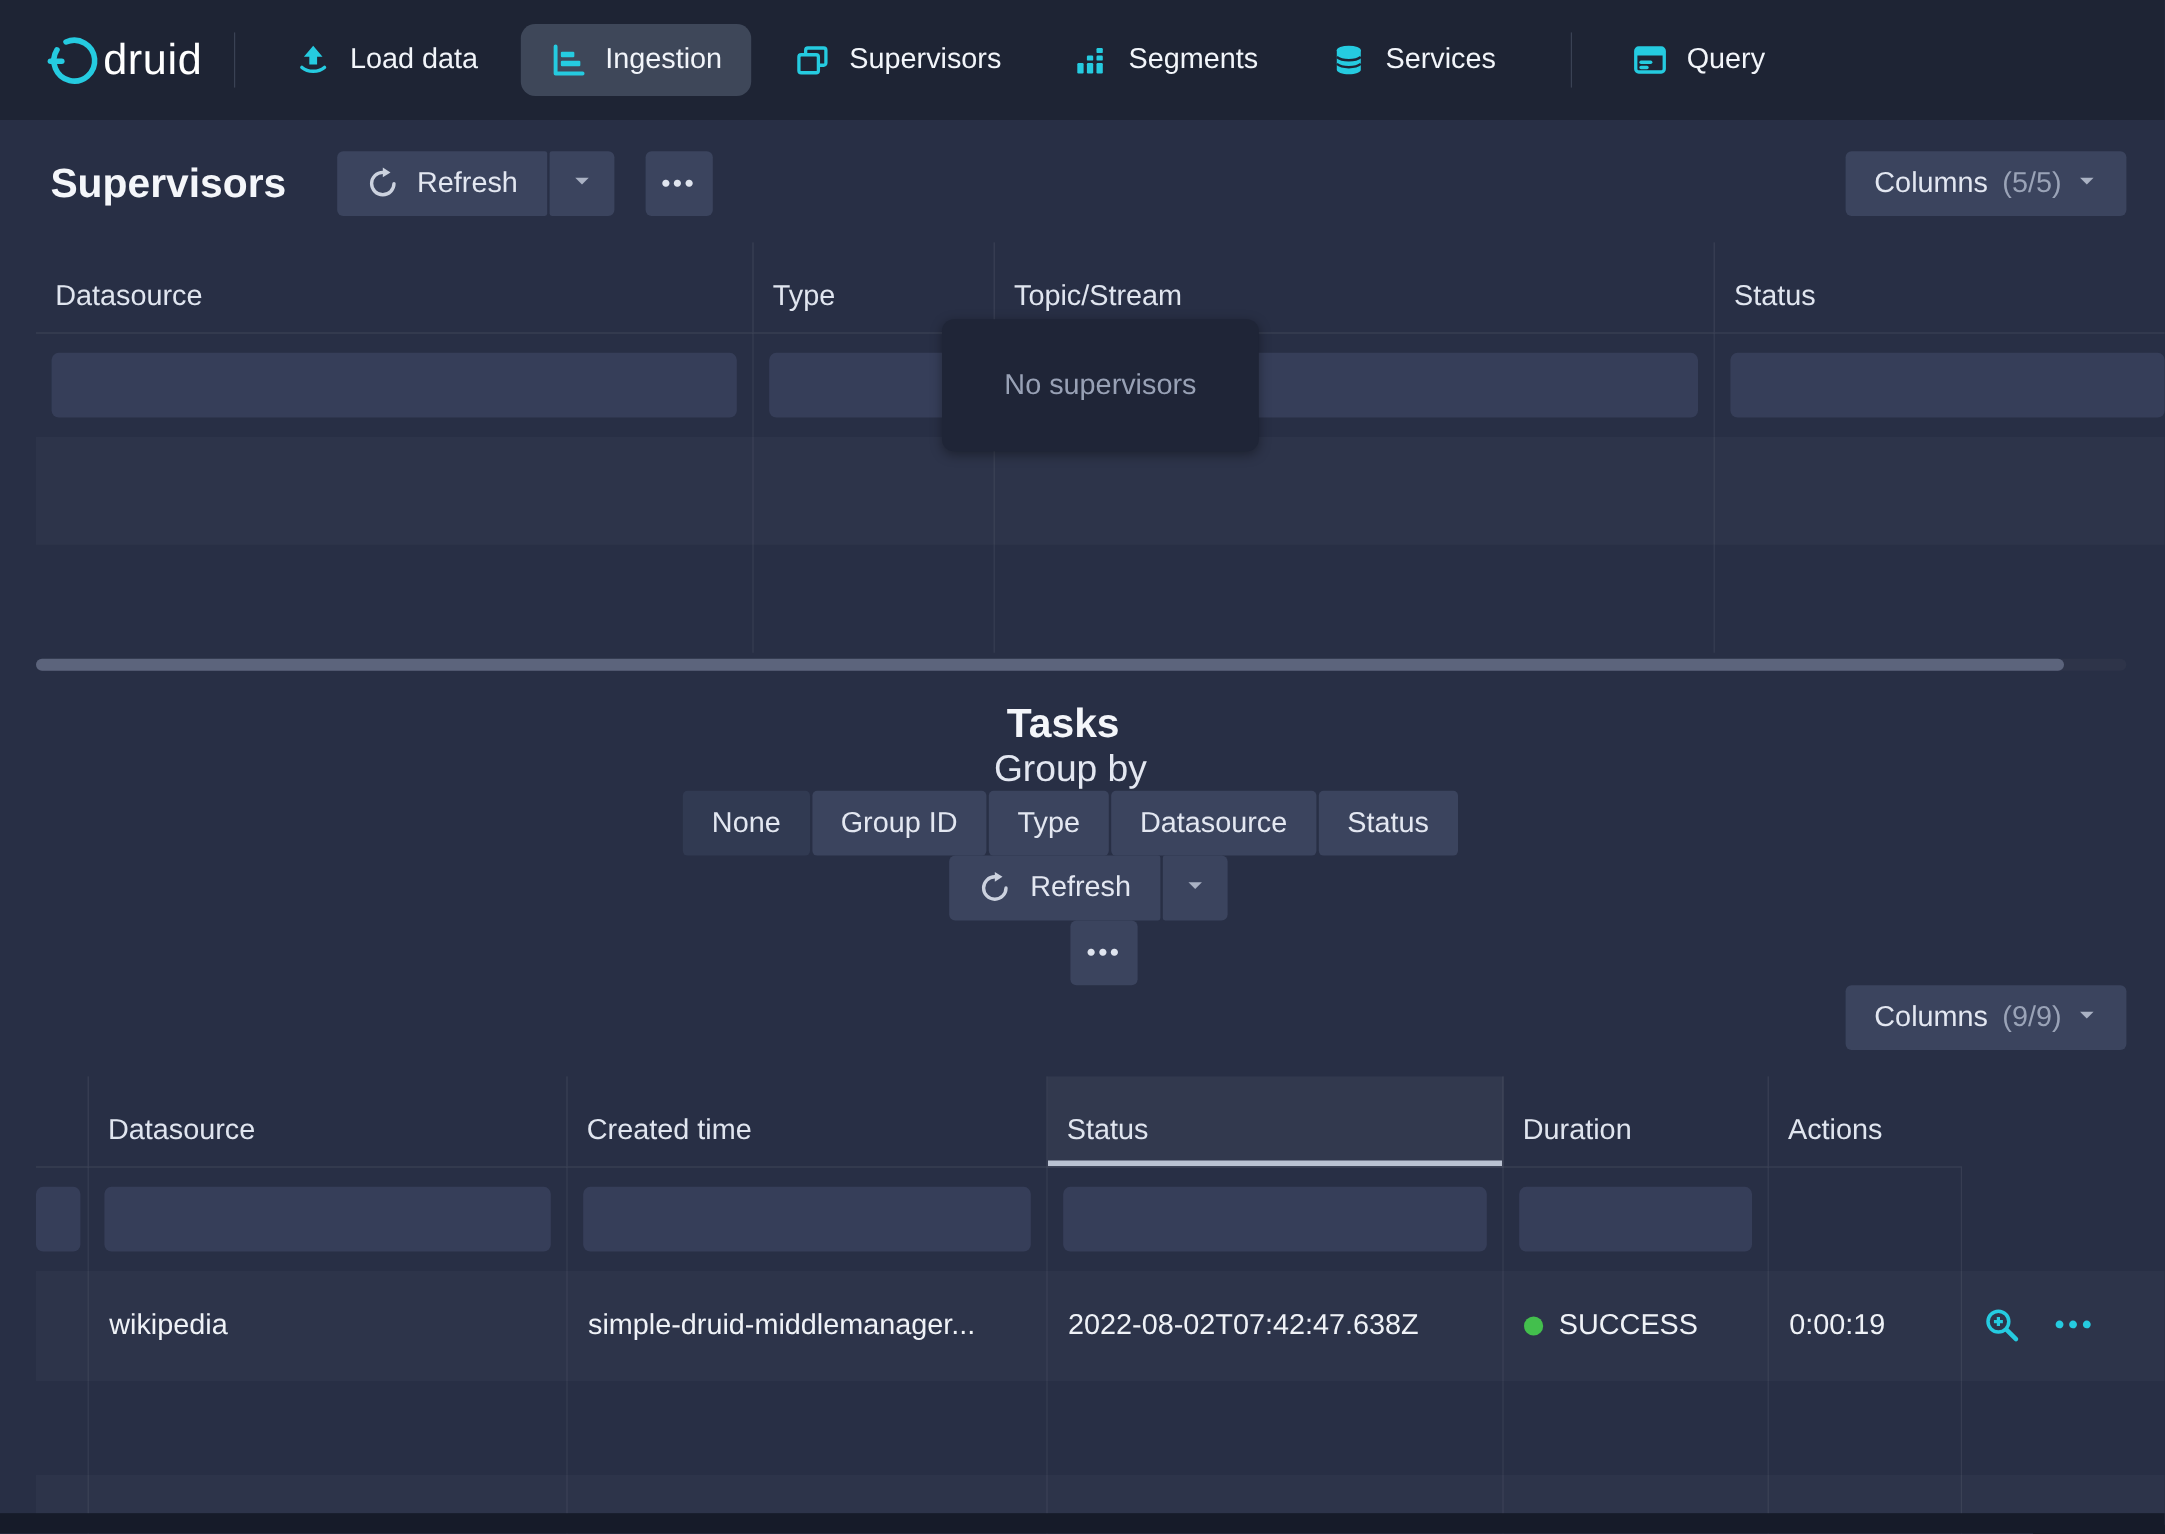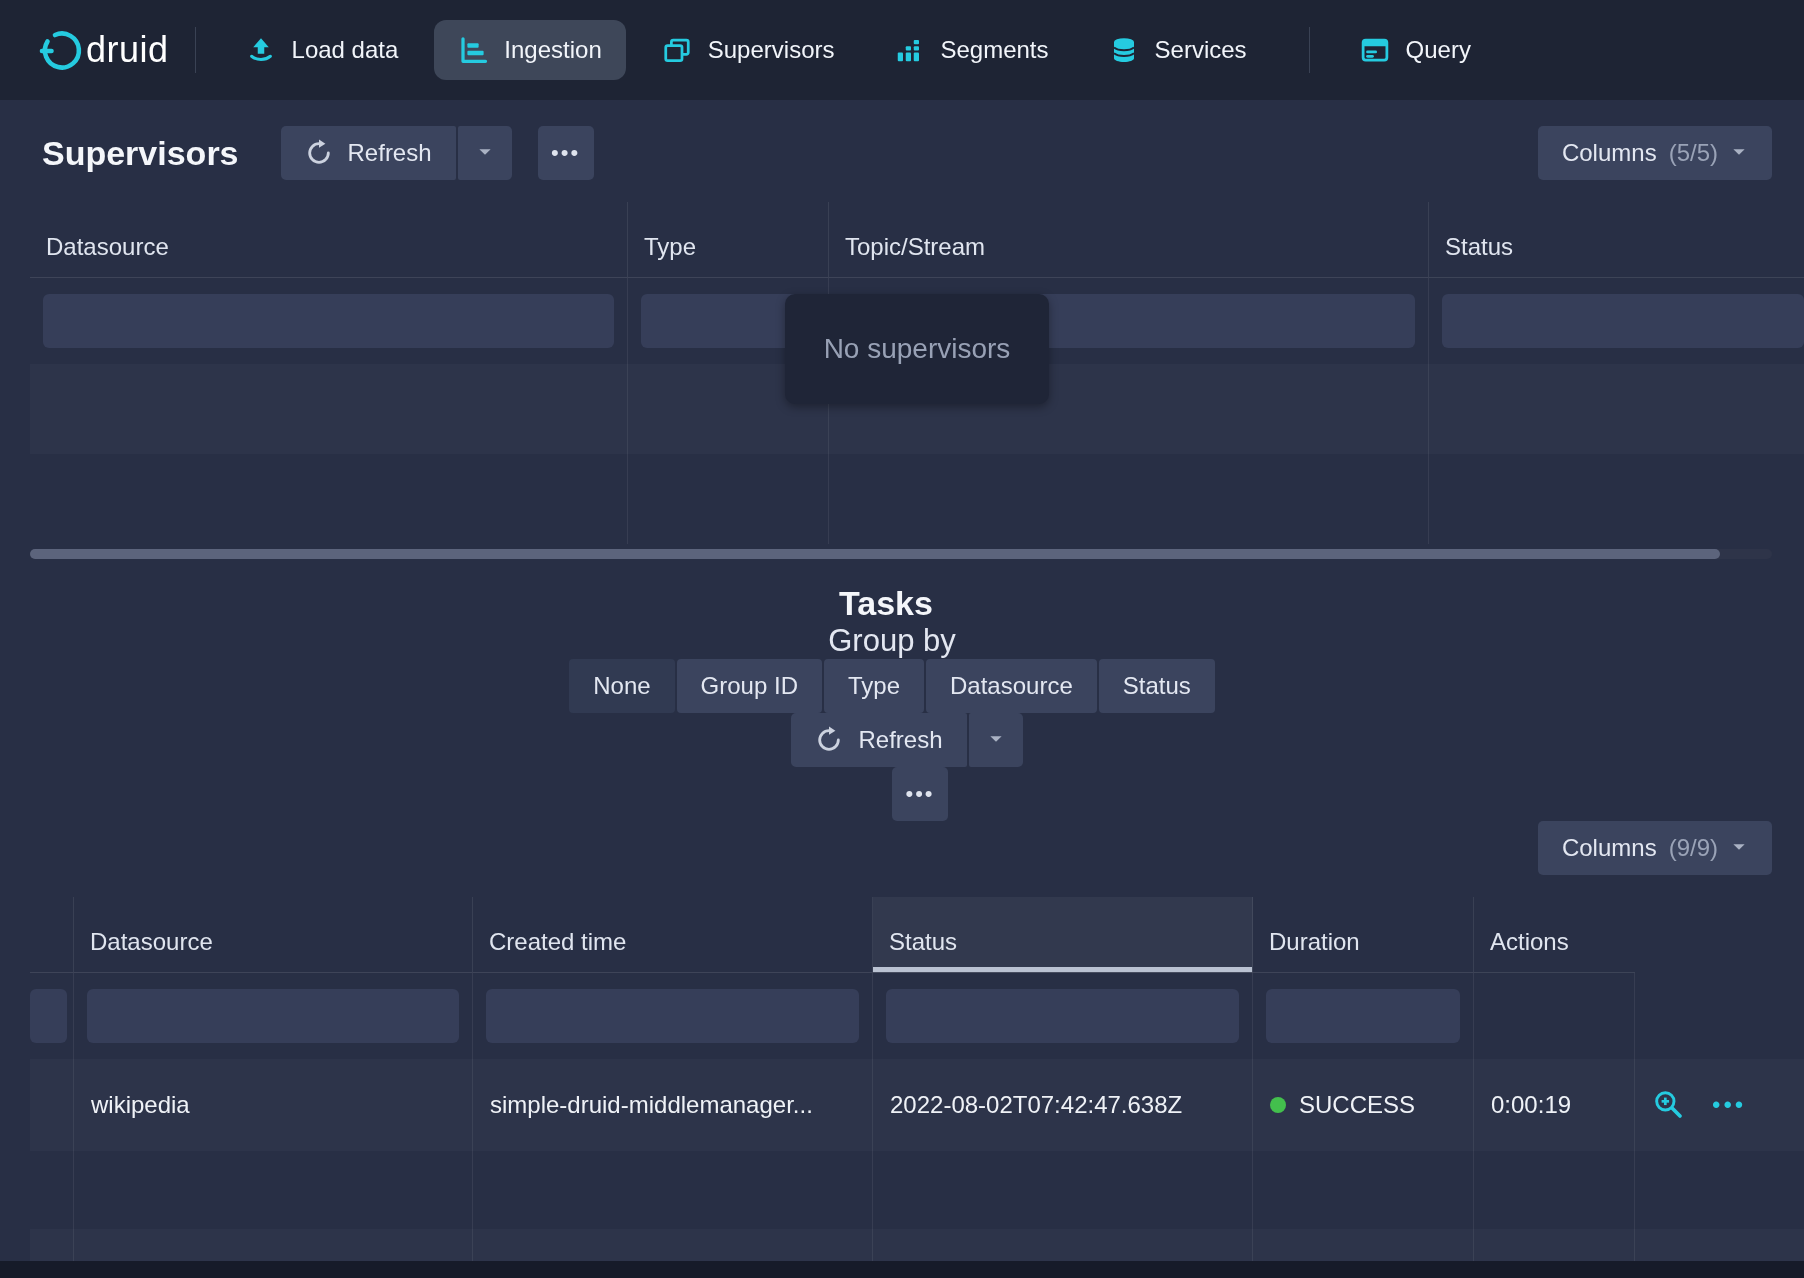--- a/index.html
+++ b/index.html
@@ -89,24 +89,24 @@
     border-right:1px solid rgba(255,255,255,0.07);
     white-space:nowrap; overflow:hidden;
   }
   .cell:last-child { border-right:none; }
   .dot { width:16px; height:16px; border-radius:50%; background:#43bf4d; margin-right:13px; flex:0 0 auto; }
   .actions-cell { gap:28px; }
   .action-dots { color:#25cbe0; font-size:24px; letter-spacing:3px; cursor:pointer; }
   .icon-btn { background:none; border:none; cursor:pointer; display:flex; align-items:center; padding:0; }
 
   .empty-overlay {
-    position:absolute; top:92px; left:50%; transform:translateX(-50%);
+    position:absolute; top:64px; left:50%; transform:translateX(-50%);
     width:264px; height:110px; background:#1f2537; border-radius:10px;
     display:flex; align-items:center; justify-content:center;
-    font-size:28px; color:#98a1b5; box-shadow:0 3px 10px rgba(0,0,0,0.35);
+    font-size:24px; color:#98a1b5; box-shadow:0 3px 10px rgba(0,0,0,0.35);
     z-index:2;
   }
 
   .hscroll { height:10px; margin:5px 32px 3px 30px; background:#2e3449; border-radius:5px; position:relative; cursor:pointer; }
   .hscroll-thumb { position:absolute; left:0; top:0; height:10px; width:97%; background:#5c647c; border-radius:5px; }
 
   .bottom-scroll { position:absolute; left:0; right:0; bottom:0; height:17px; background:#161b29; cursor:pointer; }
 </style>
 </head>
 <body>

